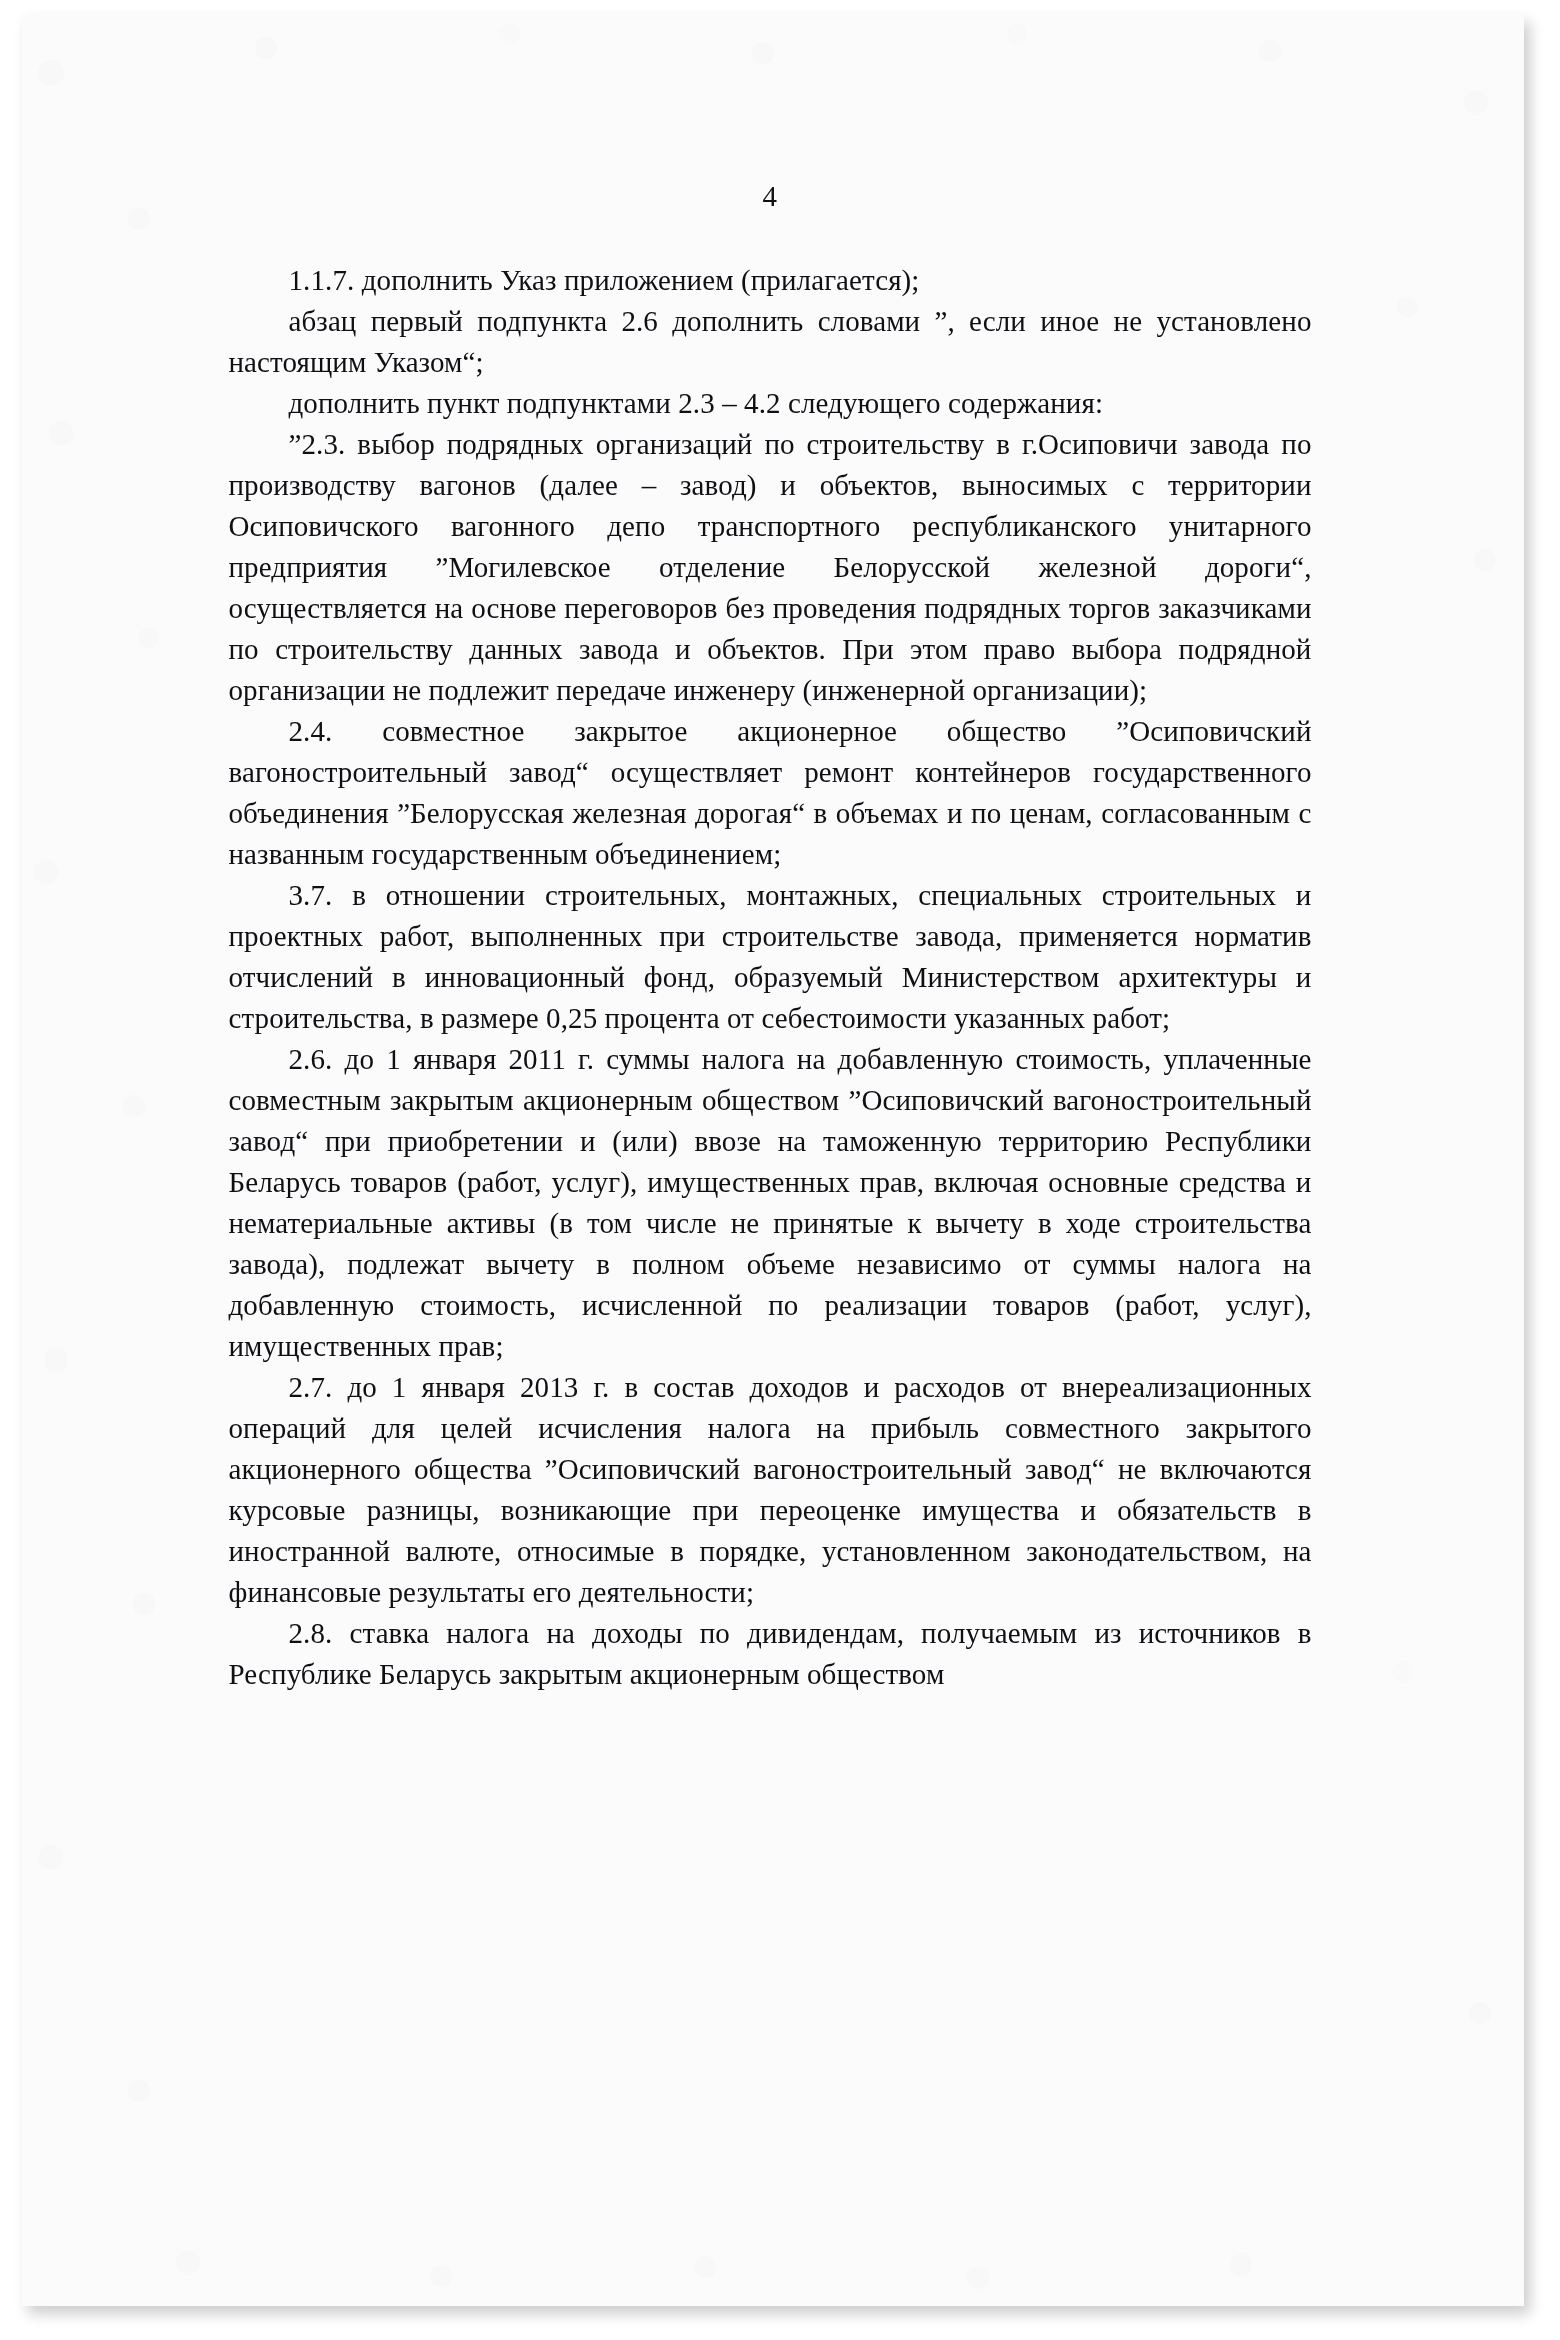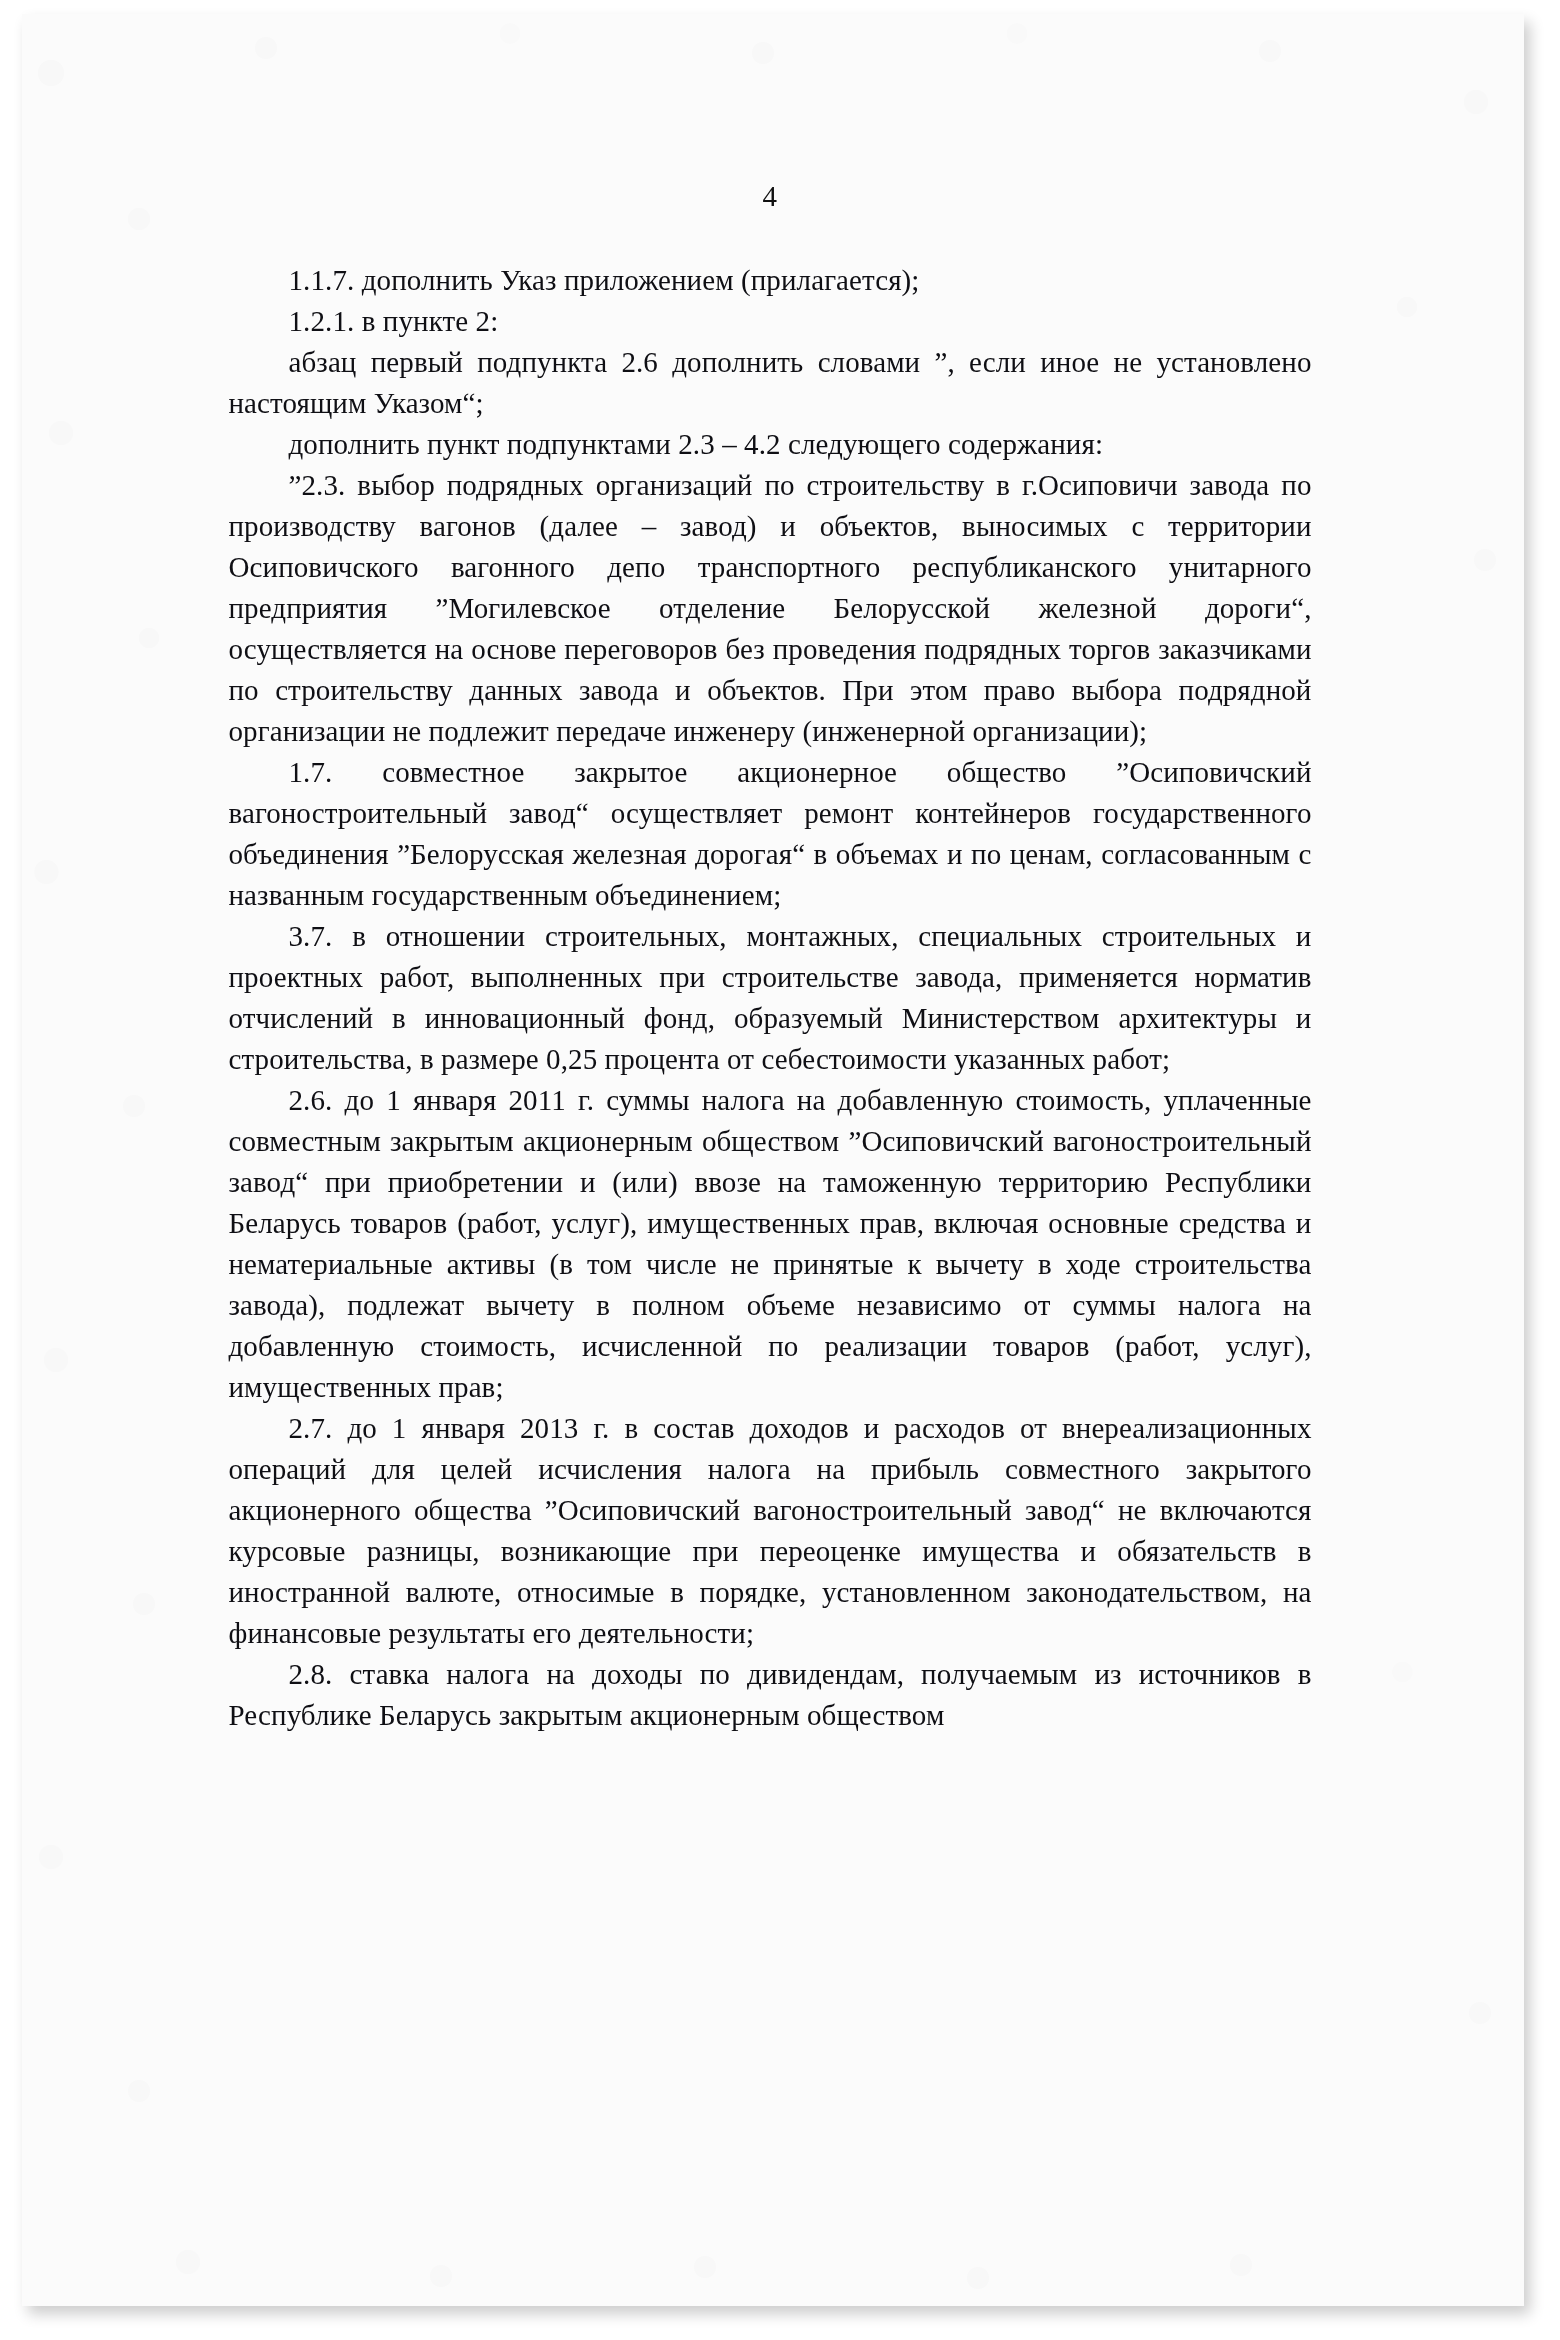--- a/index.html
+++ b/index.html
@@ -105,24 +105,23 @@
 <div id="page-sheet">
   <div id="texture-left"></div>
   <div id="texture-right"></div>
   <div id="texture-top"></div>
   <div id="texture-bottom"></div>
 
   <div id="doc-body">
     <div id="page-number">4</div>
 
     <p class="para indent">1.1.7. дополнить Указ приложением (прилагается);</p>
-    <p class="para indent">1.2.1. в пункте 2:</p>
     <p class="para indent">абзац первый подпункта 2.6 дополнить словами ”, если иное не установлено настоящим Указом“;</p>
     <p class="para indent">дополнить пункт подпунктами 2.3 – 4.2 следующего содержания:</p>
     <p class="para indent">”2.3. выбор подрядных организаций по строительству в г.Осиповичи завода по производству вагонов (далее – завод) и объектов, выносимых с территории Осиповичского вагонного депо транспортного республиканского унитарного предприятия ”Могилевское отделение Белорусской железной дороги“, осуществляется на основе переговоров без проведения подрядных торгов заказчиками по строительству данных завода и объектов. При этом право выбора подрядной организации не подлежит передаче инженеру (инженерной организации);</p>
-    <p class="para indent">1.7. совместное закрытое акционерное общество ”Осиповичский вагоностроительный завод“ осуществляет ремонт контейнеров государственного объединения ”Белорусская железная дорогая“ в объемах и по ценам, согласованным с названным государственным объединением;</p>
+    <p class="para indent">2.4. совместное закрытое акционерное общество ”Осиповичский вагоностроительный завод“ осуществляет ремонт контейнеров государственного объединения ”Белорусская железная дорогая“ в объемах и по ценам, согласованным с названным государственным объединением;</p>
     <p class="para indent">3.7. в отношении строительных, монтажных, специальных строительных и проектных работ, выполненных при строительстве завода, применяется норматив отчислений в инновационный фонд, образуемый Министерством архитектуры и строительства, в размере 0,25 процента от себестоимости указанных работ;</p>
     <p class="para indent">2.6. до 1 января 2011 г. суммы налога на добавленную стоимость, уплаченные совместным закрытым акционерным обществом ”Осиповичский вагоностроительный завод“ при приобретении и (или) ввозе на таможенную территорию Республики Беларусь товаров (работ, услуг), имущественных прав, включая основные средства и нематериальные активы (в том числе не принятые к вычету в ходе строительства завода), подлежат вычету в полном объеме независимо от суммы налога на добавленную стоимость, исчисленной по реализации товаров (работ, услуг), имущественных прав;</p>
     <p class="para indent">2.7. до 1 января 2013 г. в состав доходов и расходов от внереализационных операций для целей исчисления налога на прибыль совместного закрытого акционерного общества ”Осиповичский вагоностроительный завод“ не включаются курсовые разницы, возникающие при переоценке имущества и обязательств в иностранной валюте, относимые в порядке, установленном законодательством, на финансовые результаты его деятельности;</p>
     <p class="para indent">2.8. ставка налога на доходы по дивидендам, получаемым из источников в Республике Беларусь закрытым акционерным обществом</p>
   </div>
 </div>
 
 
 </body></html>

